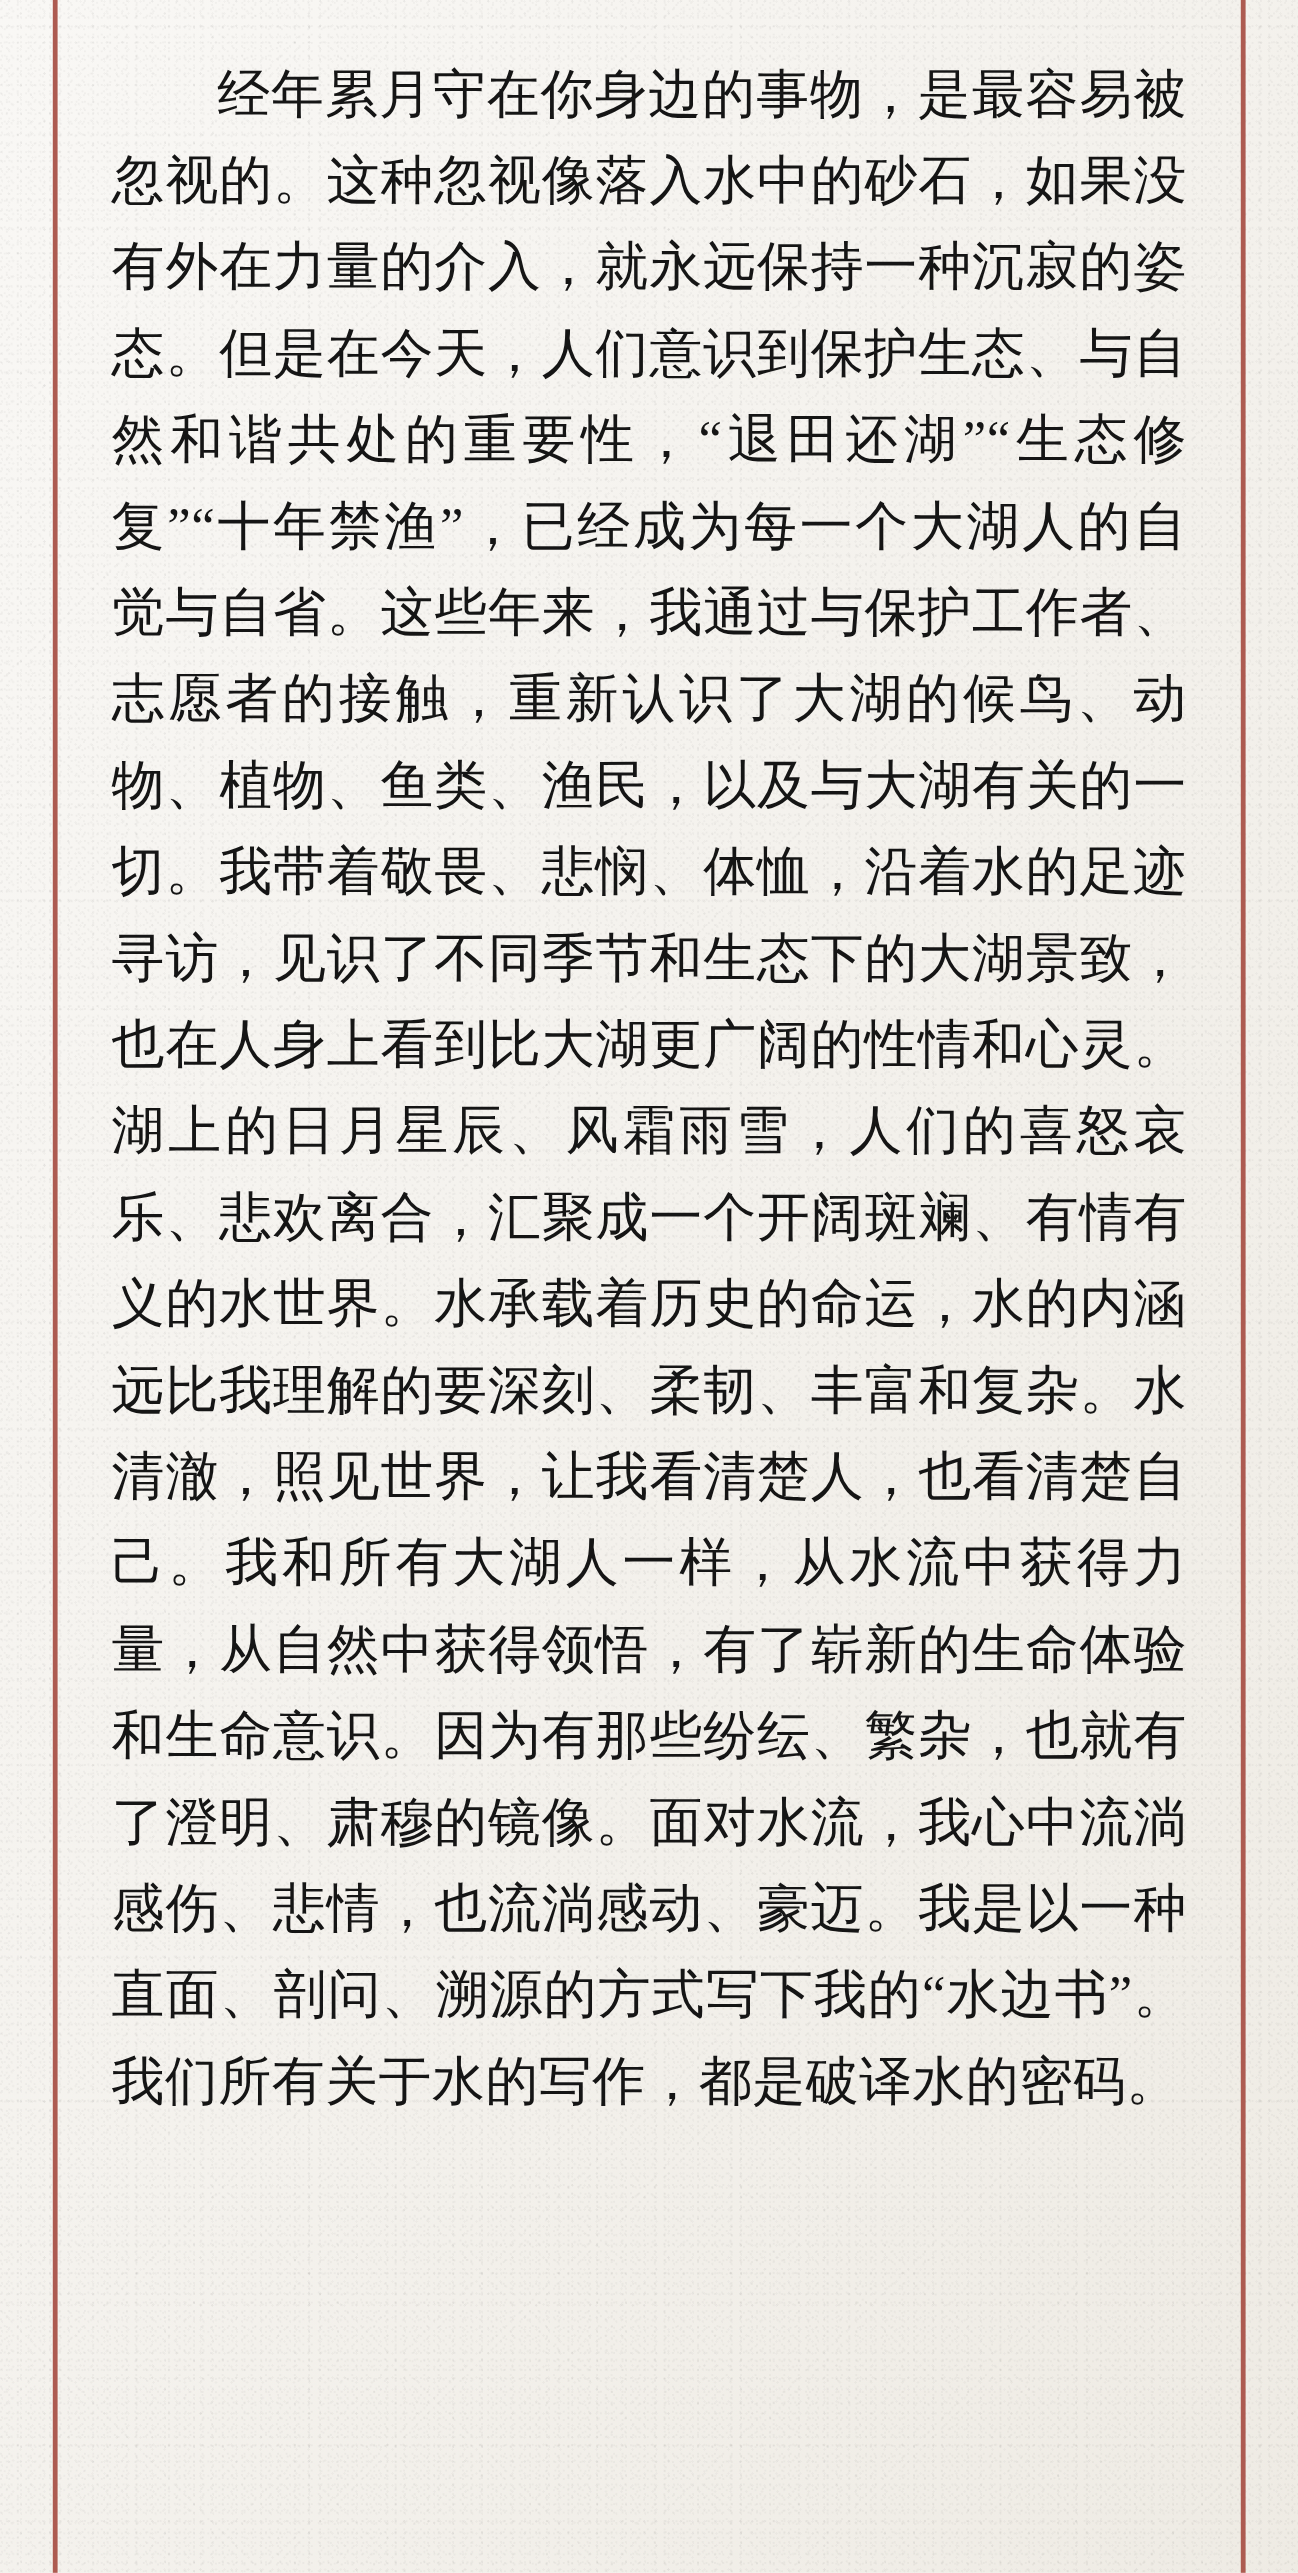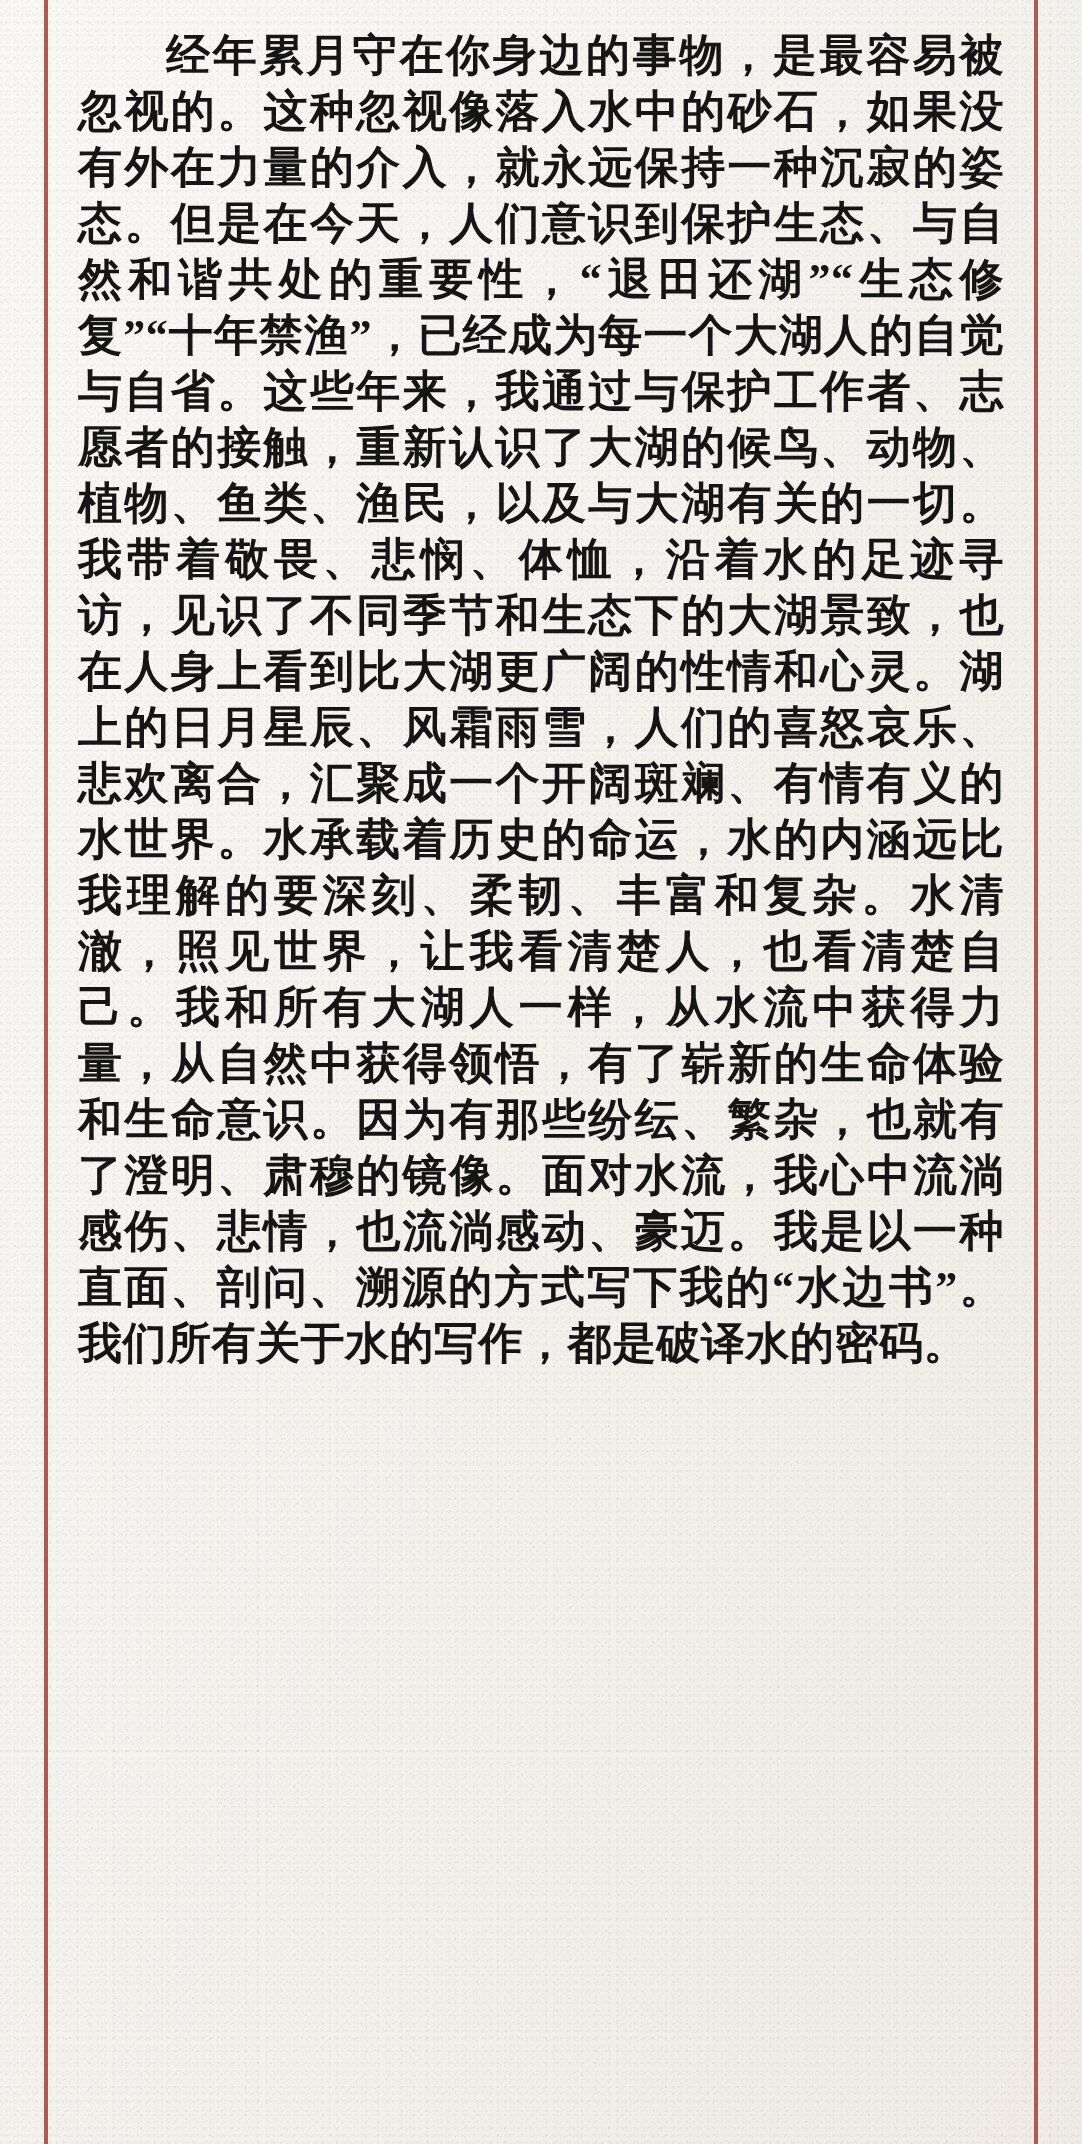--- a/index.html
+++ b/index.html
@@ -47,30 +47,30 @@
 
   .article {
     position: absolute;
     left: 78px;
     right: 78px;
     top: 28px;
     bottom: 0;
   }
 
   .body-text {
-    margin: 0;
+    margin: 15px;
     color: #151515;
     font-size: 44px;
-    line-height: 56px;
+    line-height: 72px;
     letter-spacing: 0.5px;
     text-align: justify;
     text-justify: inter-character;
     text-indent: 2em;
     font-family: "Liberation Serif", "DejaVu Serif", serif;
-    font-weight: 700;
+    font-weight: 400;
   }
 </style>
 </head>
 <body>
 
 <div class="page">
 
   <div class="rule rule-left"></div>
   <div class="rule rule-right"></div>
 

